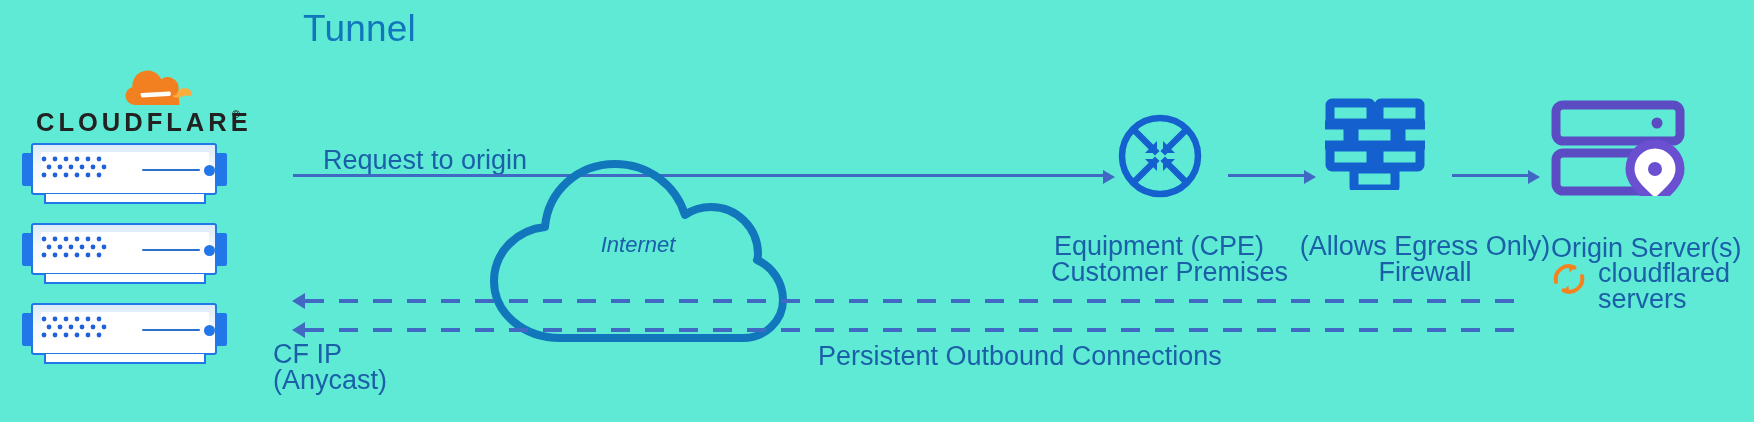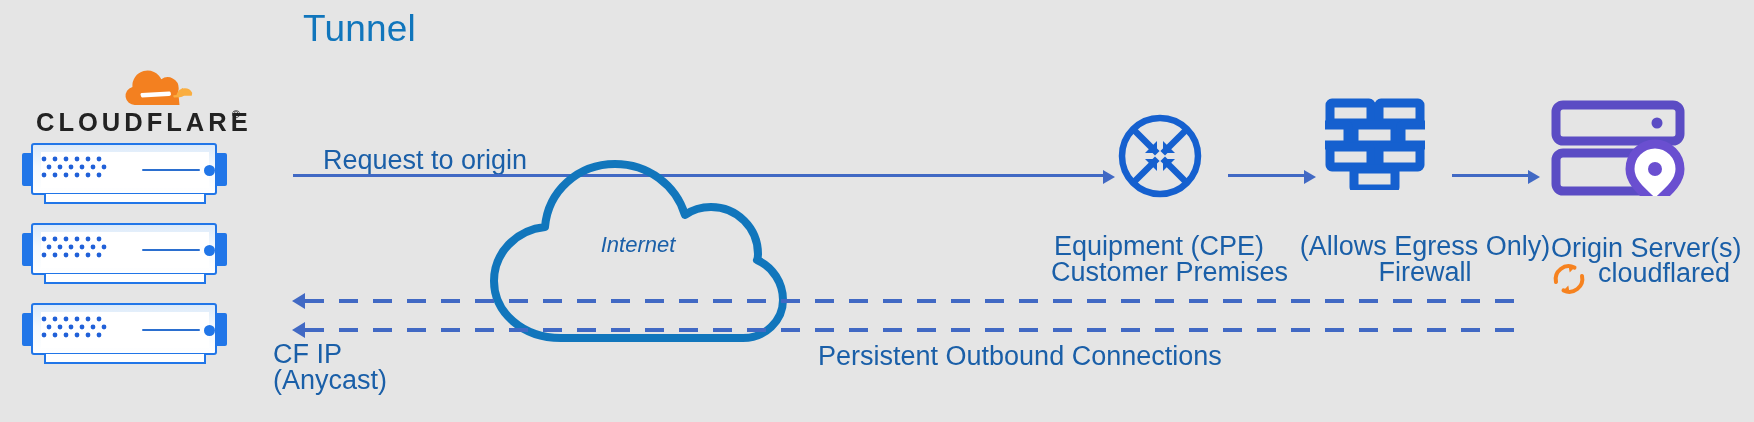--- a/index.html
+++ b/index.html
@@ -7,21 +7,21 @@
     padding: 0;
     background: #ffffff;
   }
   body {
     font-family: "Liberation Sans", sans-serif;
   }
   #canvas {
     position: relative;
     width: 1754px;
     height: 422px;
-    background: #e5e5e5;
+    background: #5eead4;
     overflow: hidden;
   }
   .abs { position: absolute; }
 
   
   #title {
     left: 303px;
     top: 8px;
     font-size: 37px;
     color: #1176bc;
@@ -395,15 +395,16 @@
   <div class="abs" id="cloudflared-icon">
     <svg width="38" height="38" viewBox="0 0 38 38">
       <path d="M6 22 a13 13 0 0 1 18.5 -14.4" fill="none" stroke="#f6821f" stroke-width="4" stroke-linecap="round"></path>
       <path d="M32 16 a13 13 0 0 1 -18.5 14.4" fill="none" stroke="#f6821f" stroke-width="4" stroke-linecap="round"></path>
       <path d="M24.5 7.6 l-6 -2.2 l1.2 7.2 z" fill="#f6821f"></path>
       <path d="M13.5 30.4 l6 2.2 l-1.2 -7.2 z" fill="#f6821f"></path>
     </svg>
   </div>
   <div class="abs" style="left:1598px; top:252px; width:145px;margin-top:8px;">
     <div class="label">cloudflared</div>
+    <div class="label">servers</div>
   </div>
 
 </div>
 
 </body></html>

